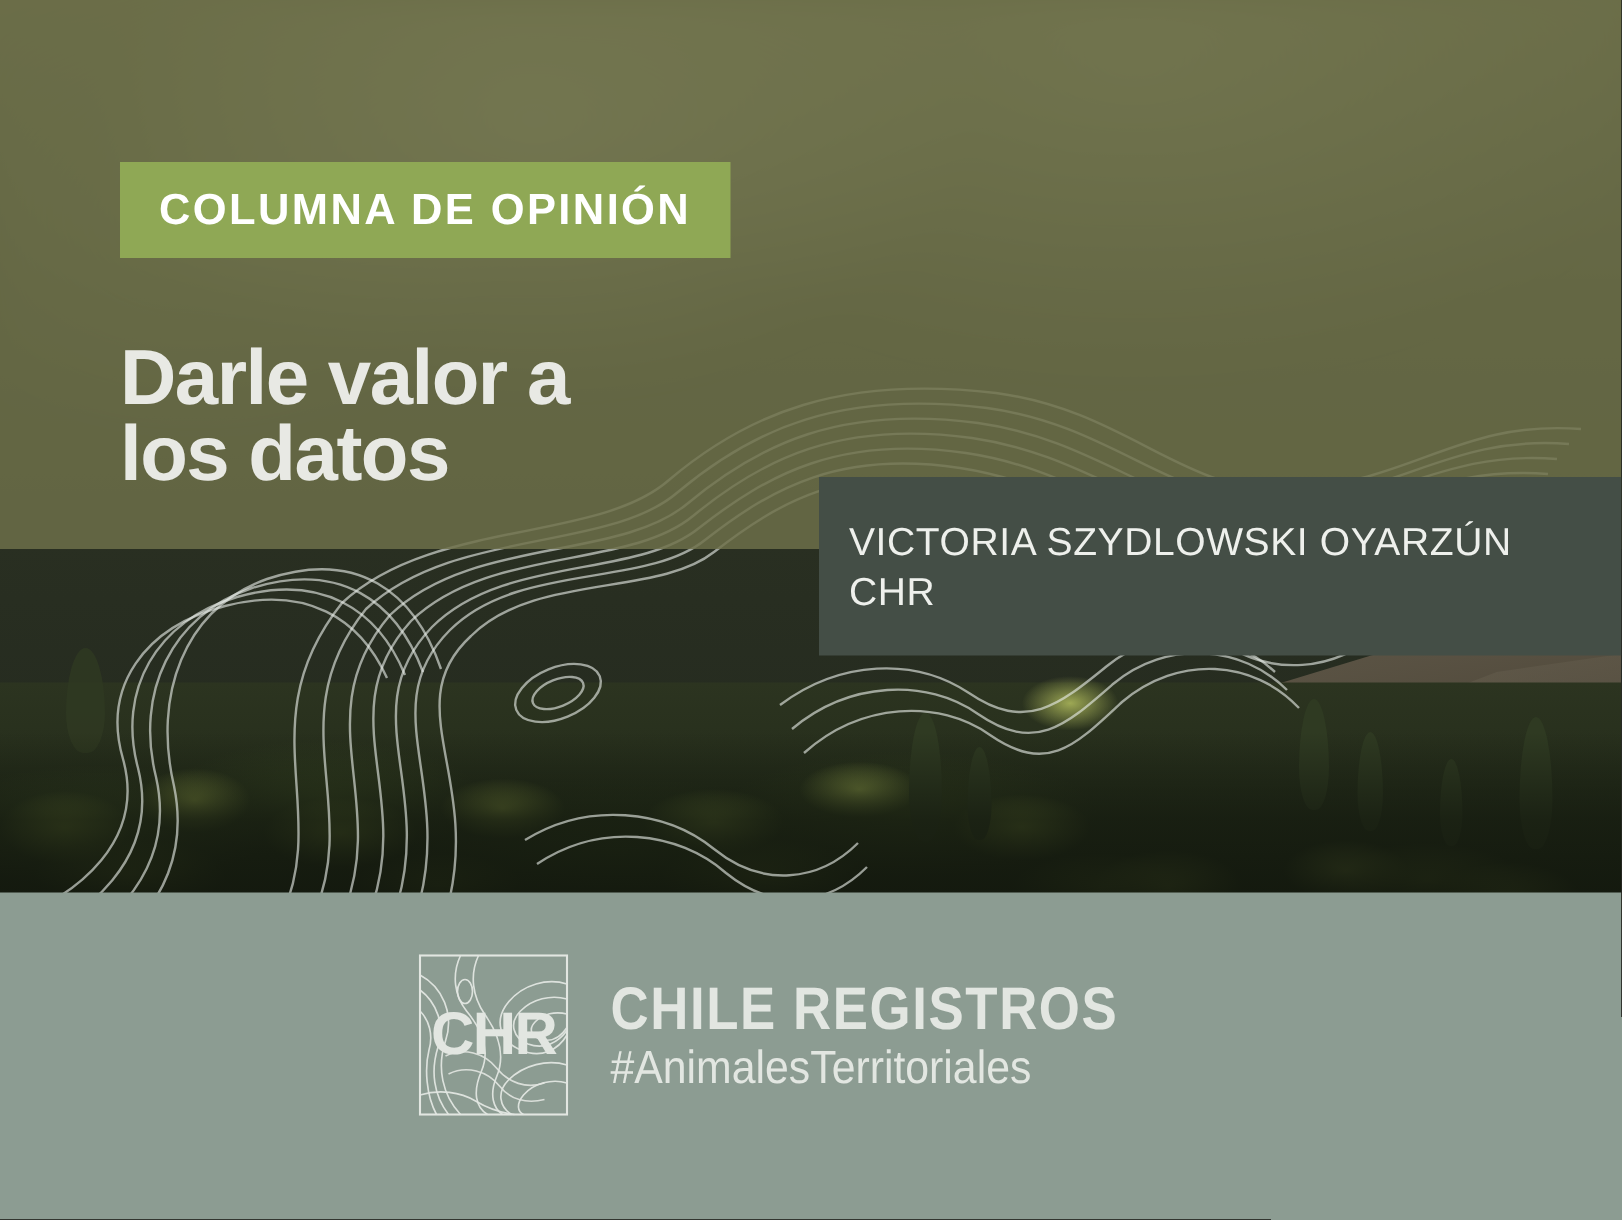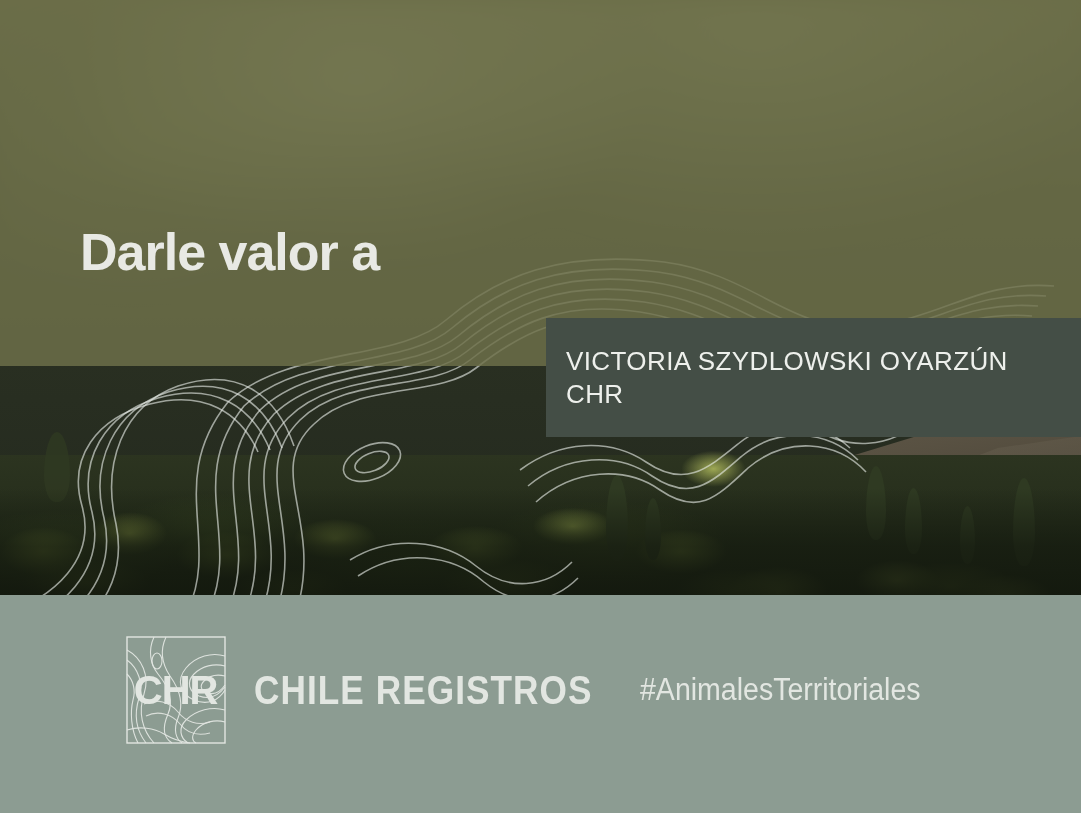--- a/index.html
+++ b/index.html
@@ -150,21 +150,21 @@
   .footer-inner{display:flex;align-items:center;gap:26px;transform:translate(-6px,-14px);}
   .logo-mark{position:relative;width:104px;height:112px;flex:none;}
   .logo-mark svg{position:absolute;inset:0;width:104px;height:112px;}
   .logo-chr{
     position:absolute;left:0;right:0;top:50%;transform:translateY(-50%);
     text-align:center;
     color:#e2e6e1;
     font-size:40px;font-weight:bold;letter-spacing:-1px;
     font-family:"Liberation Sans Narrow","Liberation Sans",sans-serif;
   }
-  .wordmark{display:flex;flex-direction:row;gap:2px;align-items:center;}
+  .wordmark{display:flex;flex-direction:column;gap:2px;}
   .brand-name{
     color:#e2e6e1;
     font-size:40px;font-weight:bold;letter-spacing:1.2px;line-height:1.05;
     font-family:"Liberation Sans Narrow","Liberation Sans",sans-serif;
     transform:scaleX(.88);transform-origin:left center;
   }
   .brand-tag{
     color:#e2e6e1;
     font-size:31px;font-weight:normal;letter-spacing:0px;line-height:1.05;
     font-family:"Liberation Sans Narrow","Liberation Sans",sans-serif;
@@ -223,23 +223,27 @@
         <path d="M358 576 C 400 548, 452 554, 484 582 C 516 608, 552 604, 578 578"></path>
 
         <ellipse cx="372" cy="462" rx="30" ry="17" transform="rotate(-22 372 462)"></ellipse>
         <ellipse cx="372" cy="462" rx="18" ry="9" transform="rotate(-22 372 462)"></ellipse>
       </g>
     </svg>
   </div>
 
   <div class="olive-tint" style="background: rgba(110, 112, 74, 0.84);"></div>
 
+  <div class="badge" style="background: rgb(143, 168, 85);">
+    <span class="badge-label">COLUMNA DE OPINIÓN</span>
+  </div>
 
   <h1 class="headline" style="color: rgb(232, 233, 228);">
     <span class="ln">Darle valor a</span>
+    <span class="ln">los datos</span>
   </h1>
 
   <div class="author-panel" style="background: rgb(68, 78, 70);">
     <span class="author-name">VICTORIA SZYDLOWSKI OYARZÚN</span>
     <span class="author-org">CHR</span>
   </div>
 
   <div class="footer" style="background: rgb(140, 156, 146);">
     <div class="footer-inner">
 

